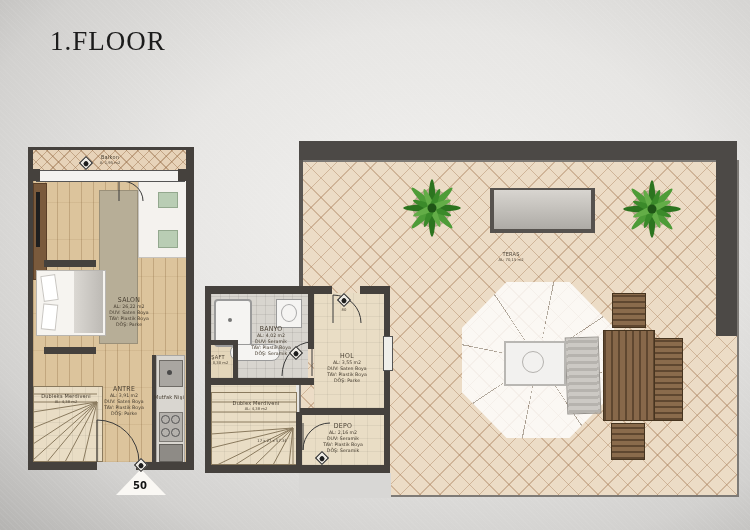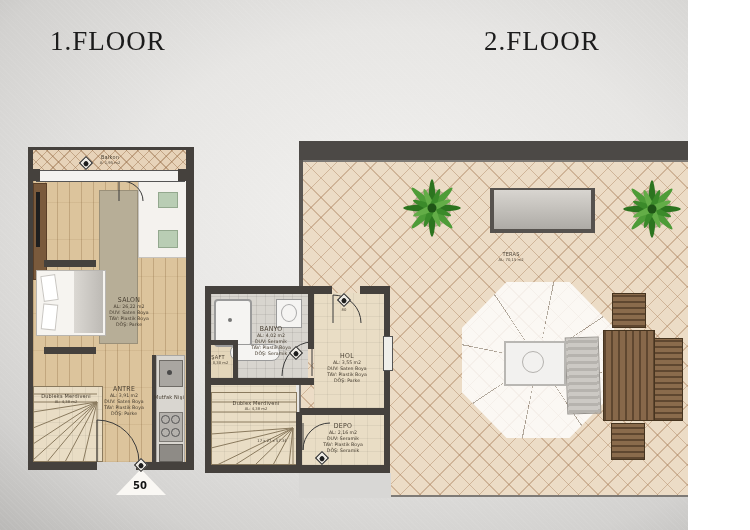--- a/index.html
+++ b/index.html
@@ -1,16 +1,16 @@
 <!DOCTYPE html>
 <html><head>
 <meta charset="utf-8">
 <style>
   html,body{margin:0;padding:0;}
-  #canvas{position:relative;width:688px;height:530px;overflow:hidden;
+  #canvas{position:relative;width:750px;height:530px;overflow:hidden;
     font-family:"DejaVu Sans",sans-serif;
     background:
       repeating-linear-gradient(45deg, rgba(255,255,255,0.05) 0 1px, transparent 1px 4px),
       radial-gradient(ellipse 620px 430px at 58% 42%, #f2f1ef 0%, #e7e6e4 45%, #d2d1cf 78%, #b5b4b2 100%);
   }
   .abs{position:absolute;}
   .floor-title{position:absolute;font-family:"Liberation Serif","DejaVu Serif",serif;
     font-size:27px;color:#1c1c1c;letter-spacing:1px;}
   .wall{position:absolute;background:#45413d;z-index:20;}
   .wall-lt{position:absolute;background:#5a5652;z-index:20;}
@@ -48,21 +48,20 @@
   .wood-slats-v{background:repeating-linear-gradient(90deg,#5f4730 0 2px,#87684a 2px 7px);border:1px solid #46341f;}
   .wood-slats-h{background:repeating-linear-gradient(0deg,#5f4730 0 2px,#8a6b4c 2px 6px);border:1px solid #46341f;}
   svg.overlay{position:absolute;z-index:14;overflow:visible;}
 </style>
 </head>
 <body>
 
 <div id="canvas">
 
   <div class="floor-title" style="left:50px;top:26px">1.FLOOR</div>
-  <div class="floor-title" style="left:484px;top:26px">2.FLOOR</div>
 
   <div class="tile-sm" style="left:33px;top:149px;width:153px;height:22px"></div>
   <div class="wood" style="left:33px;top:171px;width:153px;height:291px"></div>
   <div class="screed" style="left:33px;top:386px;width:70px;height:76px"></div>
 
   <div class="wall" style="left:28px;top:147px;width:5px;height:323px"></div>
   <div class="wall" style="left:186px;top:147px;width:8px;height:323px"></div>
   <div class="wall" style="left:28px;top:147px;width:166px;height:3px"></div>
   <div class="wall" style="left:28px;top:462px;width:69px;height:8px"></div>
   <div class="wall" style="left:136px;top:462px;width:58px;height:8px"></div>

